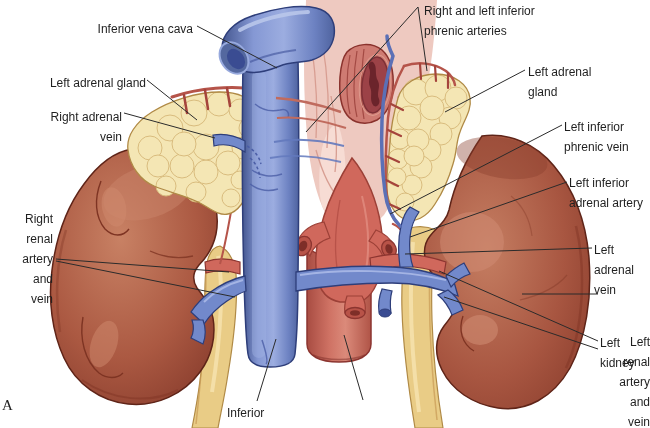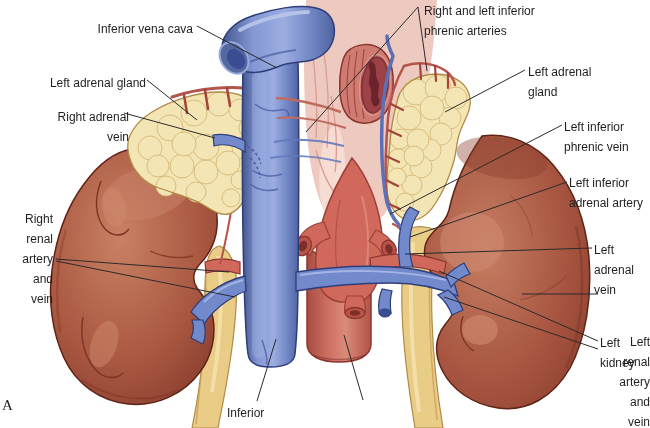--- a/index.html
+++ b/index.html
@@ -270,21 +270,21 @@
     <line class="leader" x1="598" y1="294" x2="522" y2="294"></line>
     <line class="leader" x1="598" y1="341" x2="439" y2="271"></line>
     <line class="leader" x1="598" y1="349" x2="444" y2="297"></line>
     <line class="leader" x1="257" y1="401" x2="276" y2="339"></line>
     <line class="leader" x1="363" y1="400" x2="344" y2="335"></line>
   </g>
 </svg>
 
   <div class="lbl r" style="left:95px;top:19px;width:98px;">Inferior vena cava</div>
   <div class="lbl r" style="left:40px;top:73px;width:106px;">Left adrenal gland</div>
-  <div class="lbl r" style="left:37px;top:107px;width:92px;">Right adrenal vein</div>
+  <div class="lbl r" style="left:30px;top:107px;width:92px;">Right adrenal vein</div>
   <div class="lbl r" style="left:0px;top:209px;width:53px;">Right renal
 artery and
 vein</div>
   <div class="lbl" style="left:424px;top:1px;width:120px;">Right and left inferior
 phrenic arteries</div>
   <div class="lbl" style="left:528px;top:62px;width:70px;">Left adrenal
 gland</div>
   <div class="lbl" style="left:564px;top:117px;width:82px;">Left inferior
 phrenic vein</div>
   <div class="lbl" style="left:569px;top:173px;width:80px;">Left inferior

